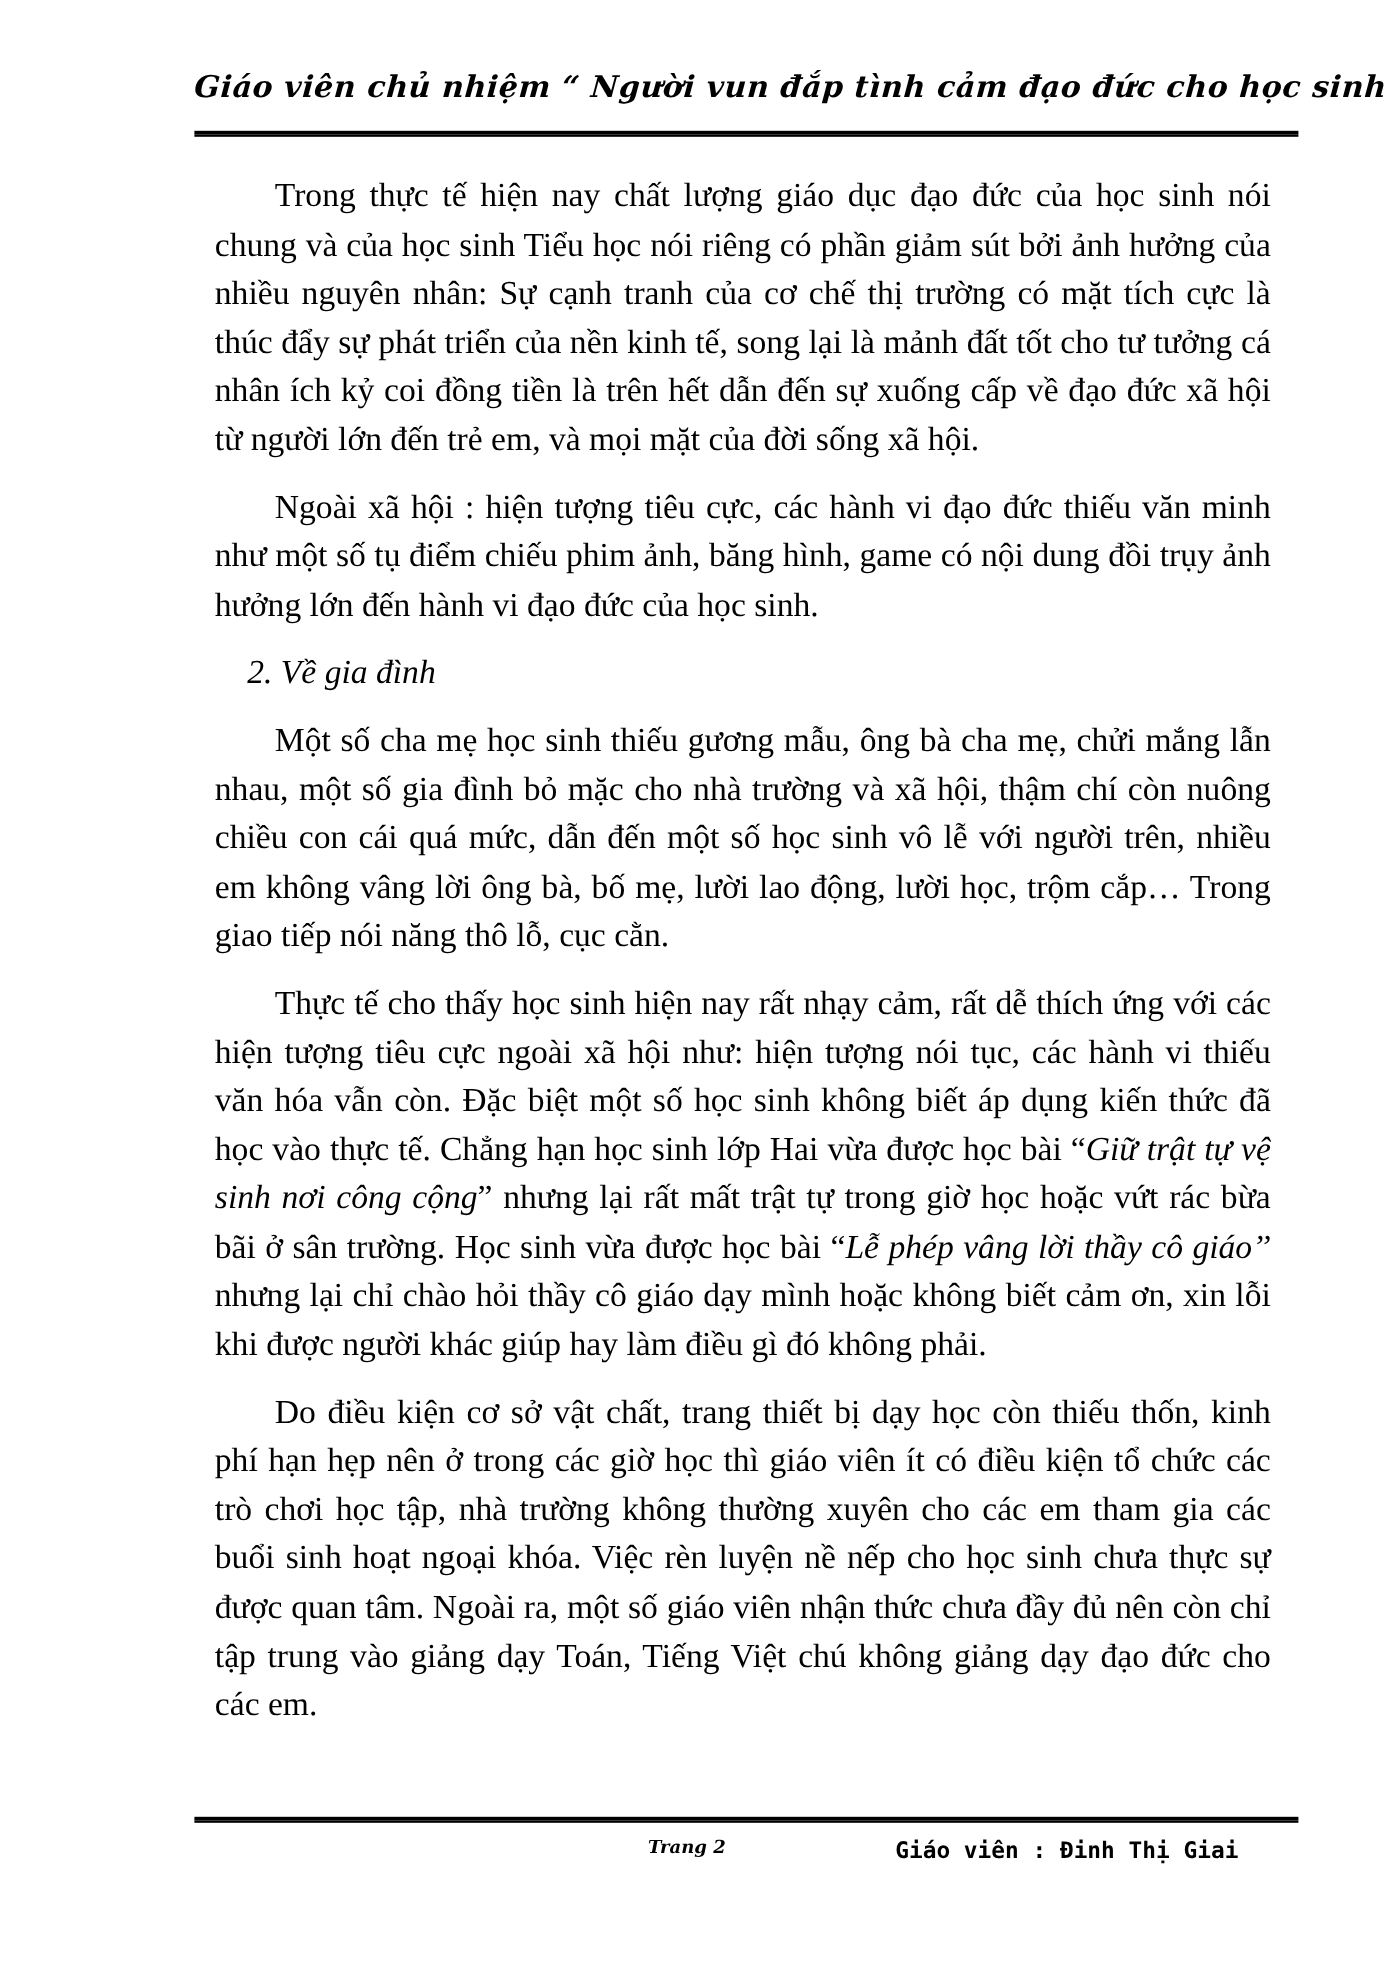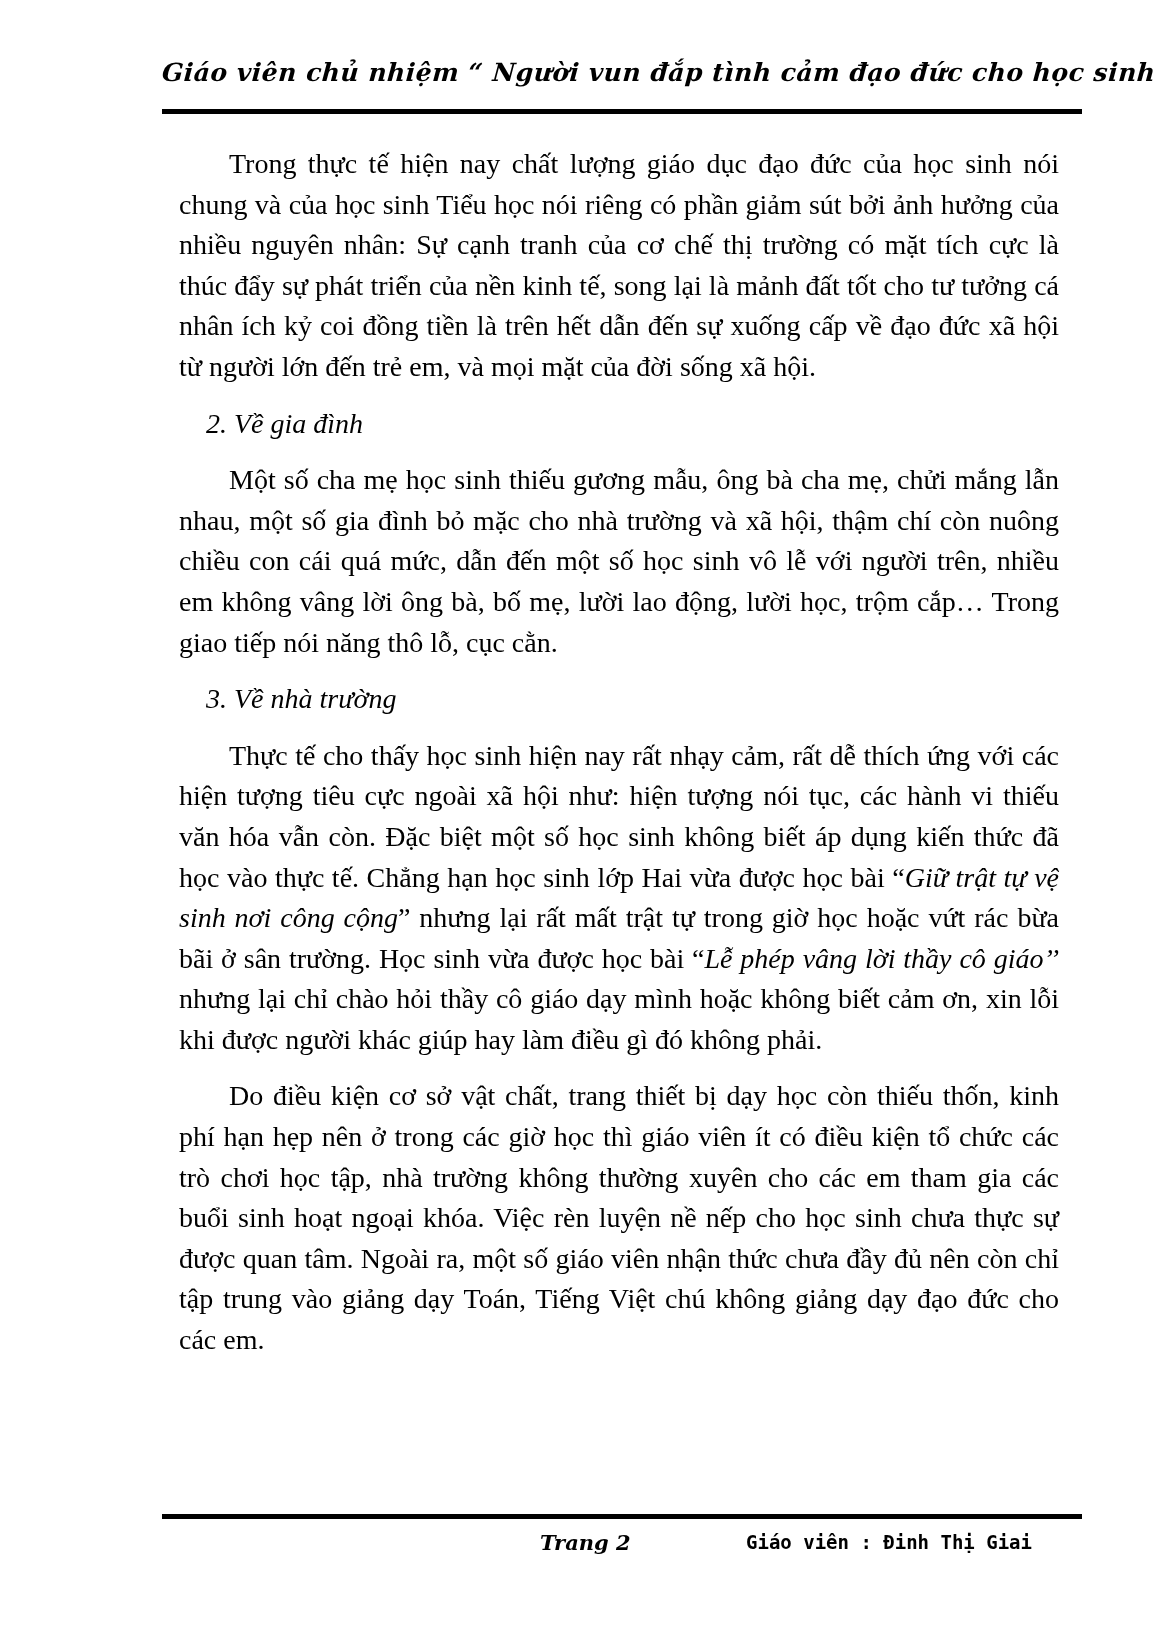--- a/index.html
+++ b/index.html
@@ -65,21 +65,21 @@
     top: 1528px;
     left: 163px;
     width: 912px;
     height: 40px;
   }
   .footer-page {
     position: absolute;
     left: 377px;
     top: 2px;
     font-family: "DejaVu Serif", serif;
-    font-size: 21px;
+    font-size: 15px;
     font-weight: 600;
     font-style: oblique 6deg;
   }
   .footer-teacher {
     position: absolute;
     left: 583px;
     top: 3px;
     font-family: "DejaVu Sans Mono", monospace;
     font-weight: bold;
     font-size: 19px;
@@ -92,23 +92,23 @@
 <div class="page">
 
   <header class="page-header">
     <span class="header-title">Giáo viên chủ nhiệm “ Người vun đắp tình cảm đạo đức cho học sinh lớp Hai ”</span>
   </header>
 
   <div class="double-rule header-rule"></div>
 
   <main class="doc-body">
       <p class="body-par"><span>Trong thực tế hiện nay chất lượng giáo dục đạo đức của học sinh nói chung và của học sinh Tiểu học nói riêng có phần giảm sút bởi ảnh hưởng của nhiều nguyên nhân: Sự cạnh tranh của cơ chế thị trường có mặt tích cực là thúc đẩy sự phát triển của nền kinh tế, song lại là mảnh đất tốt cho tư tưởng cá nhân ích kỷ coi đồng tiền là trên hết dẫn đến sự xuống cấp về đạo đức xã hội từ người lớn đến trẻ em, và mọi mặt của đời sống xã hội.</span></p>
+      <p class="body-par"><span>Ngoài xã hội : hiện tượng tiêu cực, các hành vi đạo đức thiếu văn minh như một số tụ điểm chiếu phim ảnh, băng hình, game có nội dung đồi trụy ảnh hưởng lớn đến hành vi đạo đức của học sinh.</span></p>
       <p class="section-heading"><span class="italic-run">2. Về gia đình</span></p>
       <p class="body-par"><span>Một số cha mẹ học sinh thiếu gương mẫu, ông bà cha mẹ, chửi mắng lẫn nhau, một số gia đình bỏ mặc cho nhà trường và xã hội, thậm chí còn nuông chiều con cái quá mức, dẫn đến một số học sinh vô lễ với người trên, nhiều em không vâng lời ông bà, bố mẹ, lười lao động, lười học, trộm cắp… Trong giao tiếp nói năng thô lỗ, cục cằn.</span></p>
-      <p class="section-heading"><span class="italic-run">3. Về nhà trường</span></p>
       <p class="body-par"><span>Thực tế cho thấy học sinh hiện nay rất nhạy cảm, rất dễ thích ứng với các hiện tượng tiêu cực ngoài xã hội như: hiện tượng nói tục, các hành vi thiếu văn hóa vẫn còn. Đặc biệt một số học sinh không biết áp dụng kiến thức đã học vào thực tế. Chẳng hạn học sinh lớp Hai vừa được học bài “</span><span class="italic-run">Giữ trật tự vệ sinh nơi công cộng</span><span>” nhưng lại rất mất trật tự trong giờ học hoặc vứt rác bừa bãi ở sân trường. Học sinh vừa được học bài “</span><span class="italic-run">Lễ phép vâng lời thầy cô giáo’’</span><span> nhưng lại chỉ chào hỏi thầy cô giáo dạy mình hoặc không biết cảm ơn, xin lỗi khi được người khác giúp hay làm điều gì đó không phải.</span></p>
       <p class="body-par"><span>Do điều kiện cơ sở vật chất, trang thiết bị dạy học còn thiếu thốn, kinh phí hạn hẹp nên ở trong các giờ học thì giáo viên ít có điều kiện tổ chức các trò chơi học tập, nhà trường không thường xuyên cho các em tham gia các buổi sinh hoạt ngoại khóa. Việc rèn luyện nề nếp cho học sinh chưa thực sự được quan tâm. Ngoài ra, một số giáo viên nhận thức chưa đầy đủ nên còn chỉ tập trung vào giảng dạy Toán, Tiếng Việt chú không giảng dạy đạo đức cho các em.</span></p>
     </main>
 
   <div class="double-rule footer-rule"></div>
 
   <footer class="page-footer">
     <span class="footer-page">Trang 2</span>
     <span class="footer-teacher">Giáo viên : Đinh Thị Giai</span>
   </footer>

